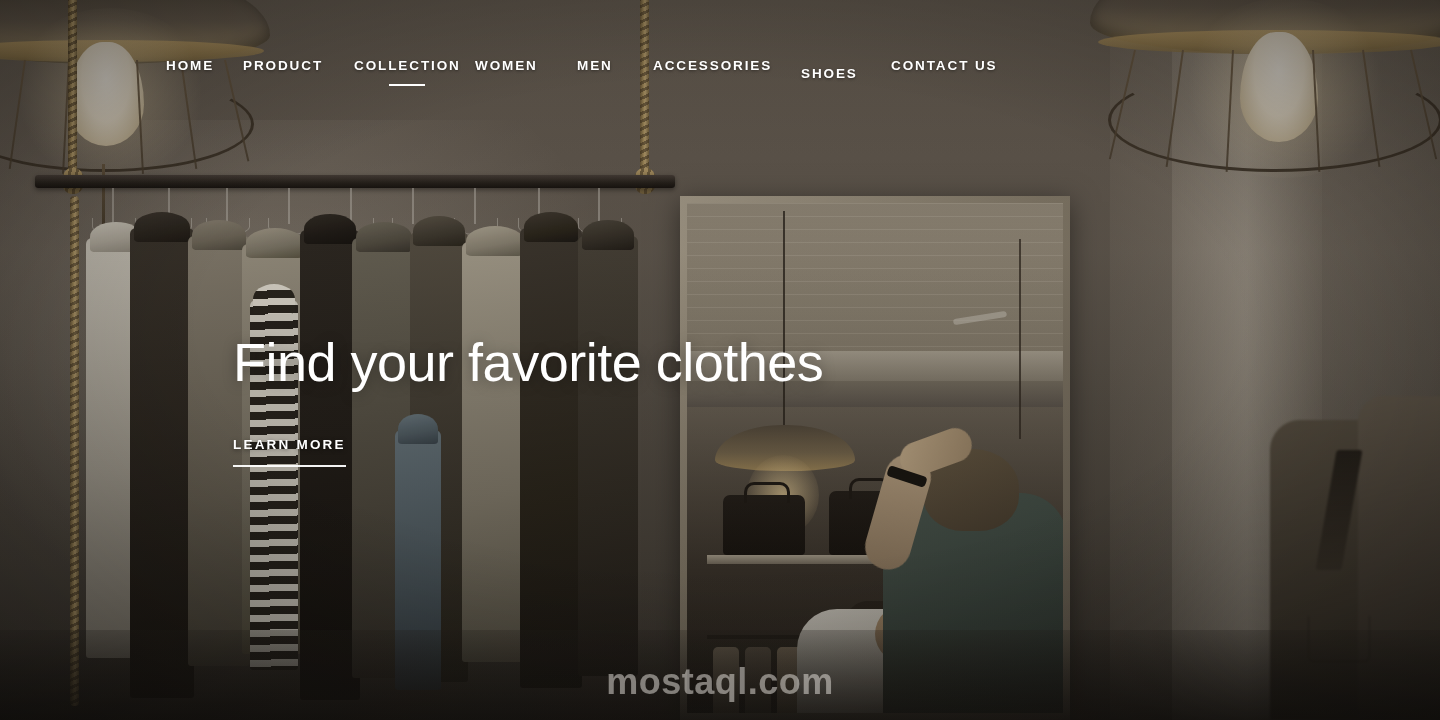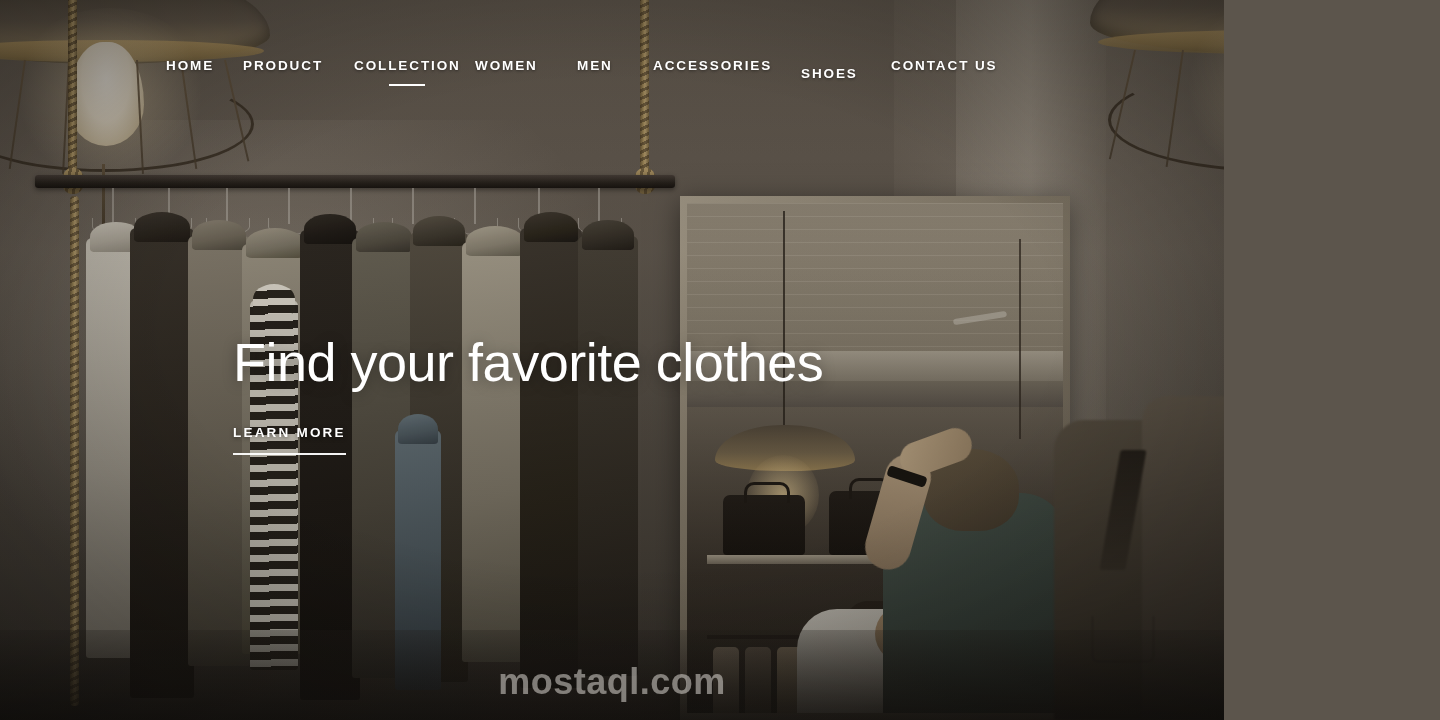--- a/index.html
+++ b/index.html
@@ -5,21 +5,21 @@
   * { margin:0; padding:0; box-sizing:border-box; }
   html, body {
     width:1440px; height:720px;
     overflow:hidden;
     background:#5c554c;
     font-family:"Liberation Sans", sans-serif;
   }
 
   .page {
     position:relative;
-    width:1224px; height:720px;
+    width:1440px; height:720px;
     overflow:hidden;
   }
 
   
   .photo {
     position:absolute; inset:0;
     background:
       
       linear-gradient(180deg, #6d6459 0%, #6a6157 22%, #5d564d 50%, #4c463e 78%, #3a352f 100%);
     overflow:hidden;
@@ -351,21 +351,21 @@
   .hero-sub {
     margin-top:6px;
     color:#f2f0ec;
     font-size:21px;
     font-weight:300;
     letter-spacing:0.2px;
     text-shadow:0 1px 8px rgba(0,0,0,0.4);
   }
   .cta {
     display:inline-block;
-    margin-top:36px;
+    margin-top:48px;
     color:#ffffff;
     font-size:13.5px;
     font-weight:bold;
     letter-spacing:2.2px;
     text-decoration:none;
     padding-bottom:13px;
     border-bottom:2px solid rgba(255,255,255,0.95);
     cursor:pointer;
     text-shadow:0 1px 4px rgba(0,0,0,0.5);
   }

